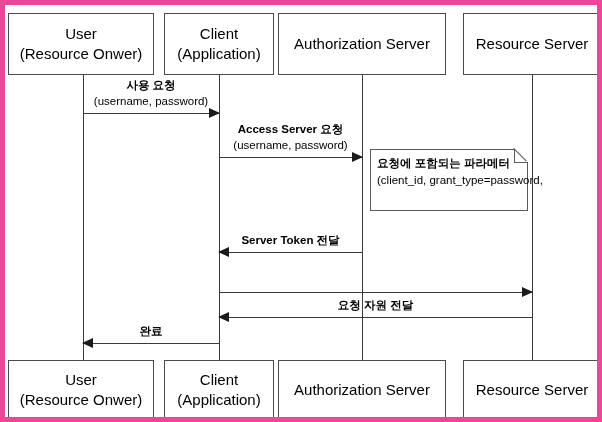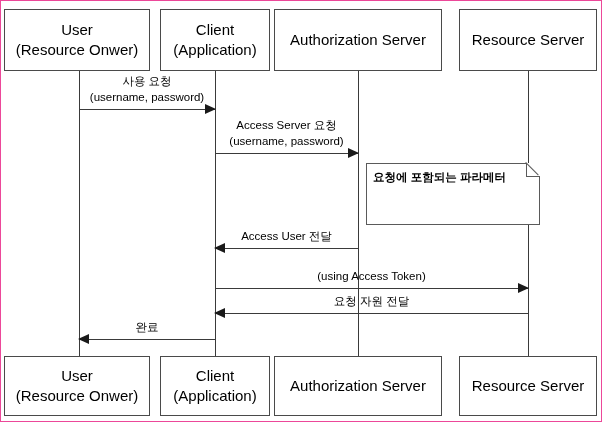--- a/index.html
+++ b/index.html
@@ -9,21 +9,21 @@
     background: #ffffff;
   }
   body {
     font-family: "Liberation Sans", "DejaVu Sans", sans-serif;
   }
   #canvas {
     position: relative;
     width: 602px;
     height: 422px;
     background: #ffffff;
-    border: 1px solid #ec4899;
+    border: 5px solid #ec4899;
     box-sizing: border-box;
     overflow: hidden;
   }
   .lifeline {
     position: absolute;
     width: 1px;
     background: #3a3a3a;
   }
   .actor-box {
     position: absolute;
@@ -78,21 +78,21 @@
     left: 0;
     width: 100%;
     bottom: 3px;
     text-align: center;
     color: #000000;
     font-size: 11.5px;
     line-height: 1.38;
     white-space: nowrap;
     pointer-events: none;
   }
-  .msg .labels .l1 { display: block; }
+  .msg .labels .l1 { display: block; font-weight: bold; }
   .msg .labels .l2 { display: block; }
   .note {
     position: absolute;
     box-sizing: border-box;
     background: #ffffff;
     z-index: 4;
     font-size: 11.5px;
     line-height: 1.45;
     color: #000000;
   }
@@ -172,29 +172,28 @@
     <div class="labels">
       <span class="l1">Access Server 요청</span>
       <span class="l2">(username, password)</span>
     </div>
     <div class="line"></div>
     <div class="head"></div>
   </div>
 
   <div class="msg left" style="left:214px; top:247px; width:143px;">
     <div class="labels">
-      <span class="l1">Access User 전달</span>
+      <span class="l1">Server Token 전달</span>
     </div>
     <div class="line"></div>
     <div class="head"></div>
   </div>
 
   <div class="msg right" style="left:214px; top:287px; width:313px;">
     <div class="labels">
-      <span class="l2">(using Access Token)</span>
     </div>
     <div class="line"></div>
     <div class="head"></div>
   </div>
 
   <div class="msg left" style="left:214px; top:312px; width:313px;">
     <div class="labels">
       <span class="l1">요청 자원 전달</span>
     </div>
     <div class="line"></div>
@@ -202,25 +201,26 @@
   </div>
 
   <div class="msg left" style="left:78px; top:338px; width:136px;">
     <div class="labels">
       <span class="l1">완료</span>
     </div>
     <div class="line"></div>
     <div class="head"></div>
   </div>
 
-  <div class="note" style="left:365px; top:162px; width:174px; height:62px;">
+  <div class="note" style="left:365px; top:144px; width:158px; height:62px;">
     <div class="body"></div>
     <div class="fold"></div>
     <div class="txt">
       <span class="nl head-line">요청에 포함되는 파라메터</span>
+      <span class="nl">(client_id, grant_type=password,</span>
     </div>
   </div>
 
   <div class="actor-box" style="left:3px; top:355px; width:146px; height:60px;">
     <span class="ln">User</span>
     <span class="ln">(Resource Onwer)</span>
   </div>
   <div class="actor-box" style="left:159px; top:355px; width:110px; height:60px;">
     <span class="ln">Client</span>
     <span class="ln">(Application)</span>

